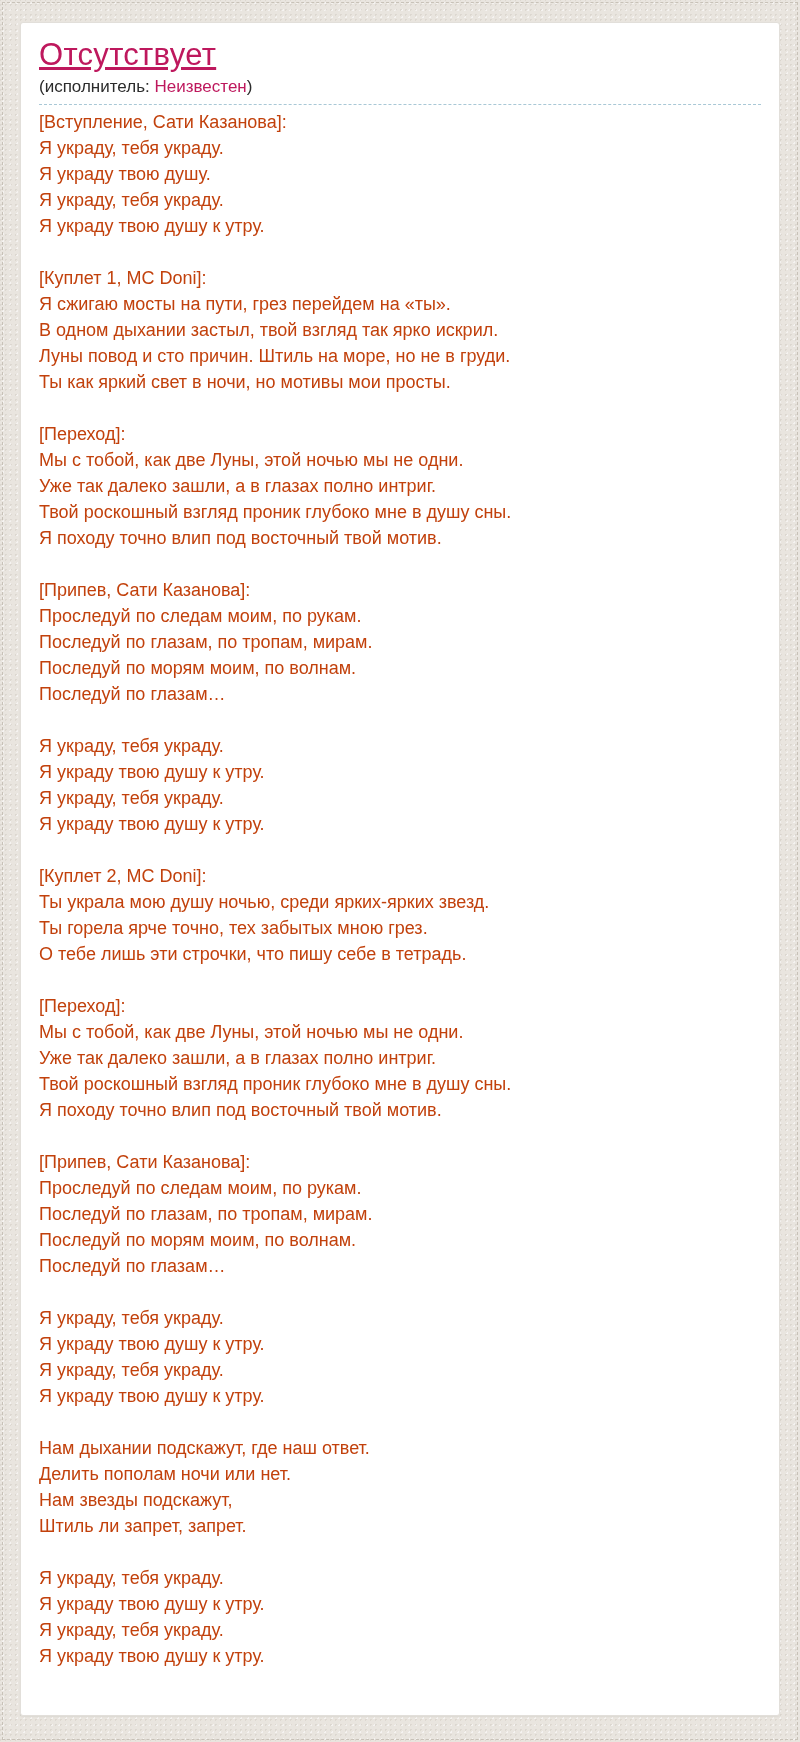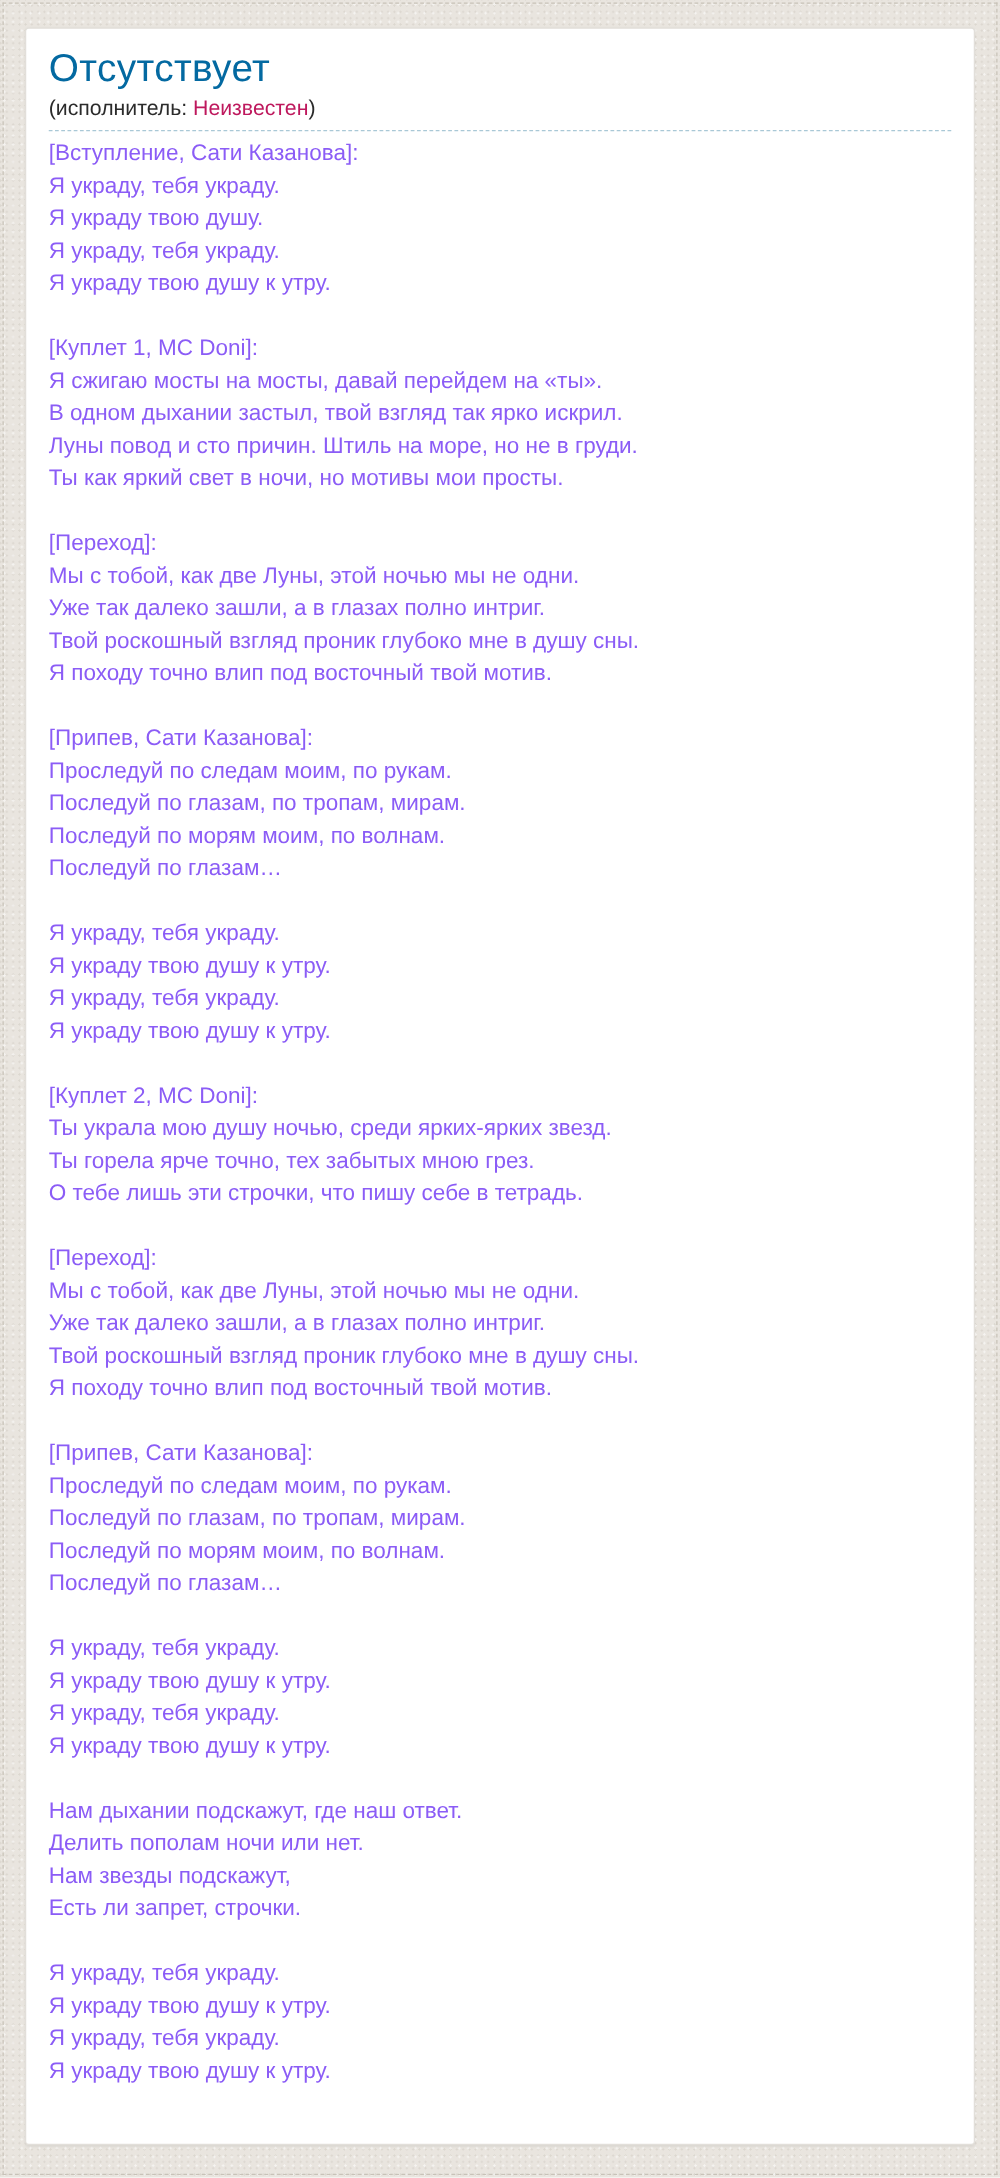--- a/index.html
+++ b/index.html
@@ -63,51 +63,51 @@
     margin-top: 7px;
     border: none;
     border-bottom: 1px dashed #a9c8d6;
     height: 1px;
   }
 
   .lyrics {
     margin-top: 2px;
     font-size: 18px;
     line-height: 26px;
-    color: #8b5cf6;
+    color: #c2410c;
   }
 
   .lyrics p {
     margin: 26px 0 0 0;
   }
 
   .lyrics p:first-child {
     margin-top: 4px;
   }
 </style>
 </head>
 <body>
 
 <div class="page-frame"></div>
 
 <div class="card">
 
-  <h1 class="song-title" style="color: #0369a1;">Отсутствует</h1>
+  <h1 class="song-title" style="color: #be185d; text-decoration: underline;">Отсутствует</h1>
 
   <div class="artist-line"><span>(исполнитель: </span><a class="artist-link" style="color: #be185d;">Неизвестен</a><span>)</span></div>
 
   <hr class="header-separator">
 
   <div class="lyrics" id="lyrics">
       <p><span>[Вступление, Сати Казанова]:</span><br><span>Я украду, тебя украду.</span><br><span>Я украду твою душу.</span><br><span>Я украду, тебя украду.</span><br><span>Я украду твою душу к утру.</span></p>
-      <p><span>[Куплет 1, MC Doni]:</span><br><span>Я сжигаю мосты на мосты, давай перейдем на «ты».</span><br><span>В одном дыхании застыл, твой взгляд так ярко искрил.</span><br><span>Луны повод и сто причин. Штиль на море, но не в груди.</span><br><span>Ты как яркий свет в ночи, но мотивы мои просты.</span></p>
+      <p><span>[Куплет 1, MC Doni]:</span><br><span>Я сжигаю мосты на пути, грез перейдем на «ты».</span><br><span>В одном дыхании застыл, твой взгляд так ярко искрил.</span><br><span>Луны повод и сто причин. Штиль на море, но не в груди.</span><br><span>Ты как яркий свет в ночи, но мотивы мои просты.</span></p>
       <p><span>[Переход]:</span><br><span>Мы с тобой, как две Луны, этой ночью мы не одни.</span><br><span>Уже так далеко зашли, а в глазах полно интриг.</span><br><span>Твой роскошный взгляд проник глубоко мне в душу сны.</span><br><span>Я походу точно влип под восточный твой мотив.</span></p>
       <p><span>[Припев, Сати Казанова]:</span><br><span>Проследуй по следам моим, по рукам.</span><br><span>Последуй по глазам, по тропам, мирам.</span><br><span>Последуй по морям моим, по волнам.</span><br><span>Последуй по глазам…</span></p>
       <p><span>Я украду, тебя украду.</span><br><span>Я украду твою душу к утру.</span><br><span>Я украду, тебя украду.</span><br><span>Я украду твою душу к утру.</span></p>
       <p><span>[Куплет 2, MC Doni]:</span><br><span>Ты украла мою душу ночью, среди ярких-ярких звезд.</span><br><span>Ты горела ярче точно, тех забытых мною грез.</span><br><span>О тебе лишь эти строчки, что пишу себе в тетрадь.</span><br></p>
       <p><span>[Переход]:</span><br><span>Мы с тобой, как две Луны, этой ночью мы не одни.</span><br><span>Уже так далеко зашли, а в глазах полно интриг.</span><br><span>Твой роскошный взгляд проник глубоко мне в душу сны.</span><br><span>Я походу точно влип под восточный твой мотив.</span></p>
       <p><span>[Припев, Сати Казанова]:</span><br><span>Проследуй по следам моим, по рукам.</span><br><span>Последуй по глазам, по тропам, мирам.</span><br><span>Последуй по морям моим, по волнам.</span><br><span>Последуй по глазам…</span></p>
       <p><span>Я украду, тебя украду.</span><br><span>Я украду твою душу к утру.</span><br><span>Я украду, тебя украду.</span><br><span>Я украду твою душу к утру.</span></p>
-      <p><span>Нам дыхании подскажут, где наш ответ.</span><br><span>Делить пополам ночи или нет.</span><br><span>Нам звезды подскажут,</span><br><span>Есть ли запрет, строчки.</span></p>
+      <p><span>Нам дыхании подскажут, где наш ответ.</span><br><span>Делить пополам ночи или нет.</span><br><span>Нам звезды подскажут,</span><br><span>Штиль ли запрет, запрет.</span></p>
       <p><span>Я украду, тебя украду.</span><br><span>Я украду твою душу к утру.</span><br><span>Я украду, тебя украду.</span><br><span>Я украду твою душу к утру.</span></p>
     </div>
 
 </div>
 
 </body></html>

